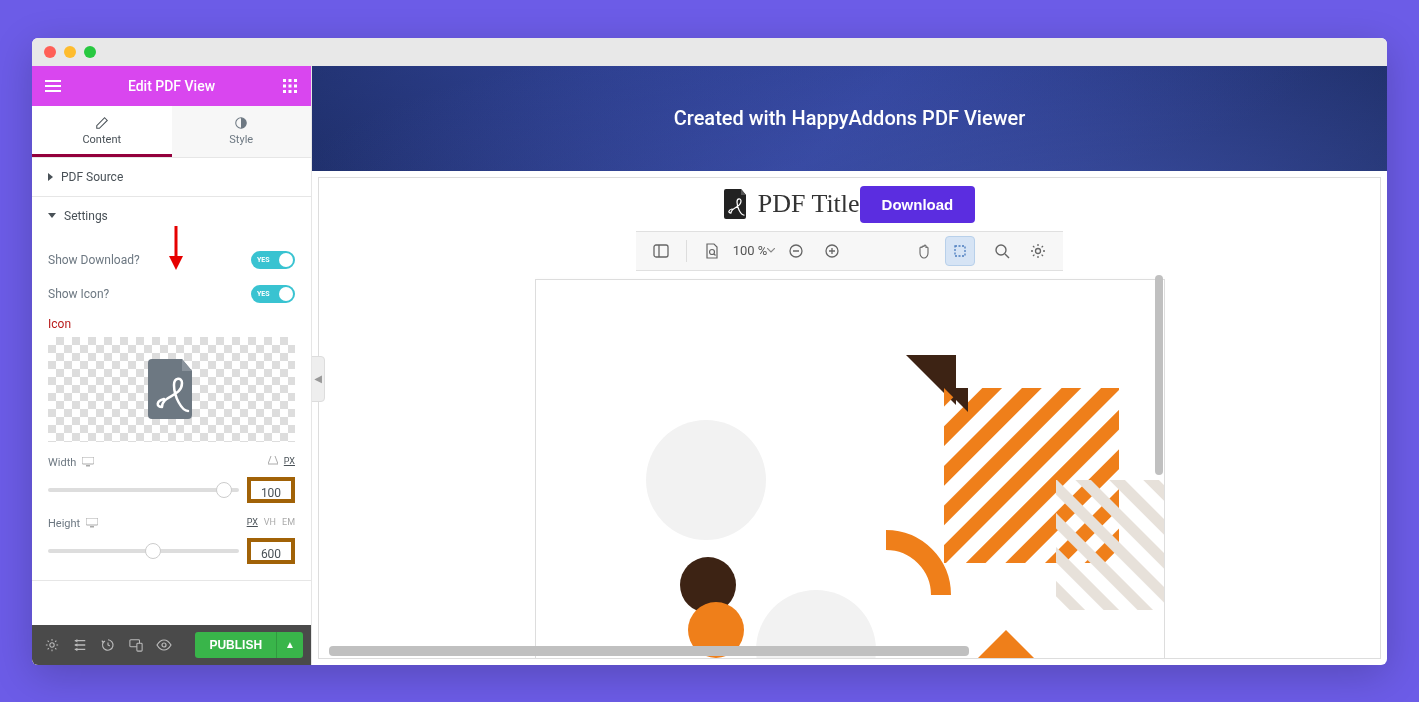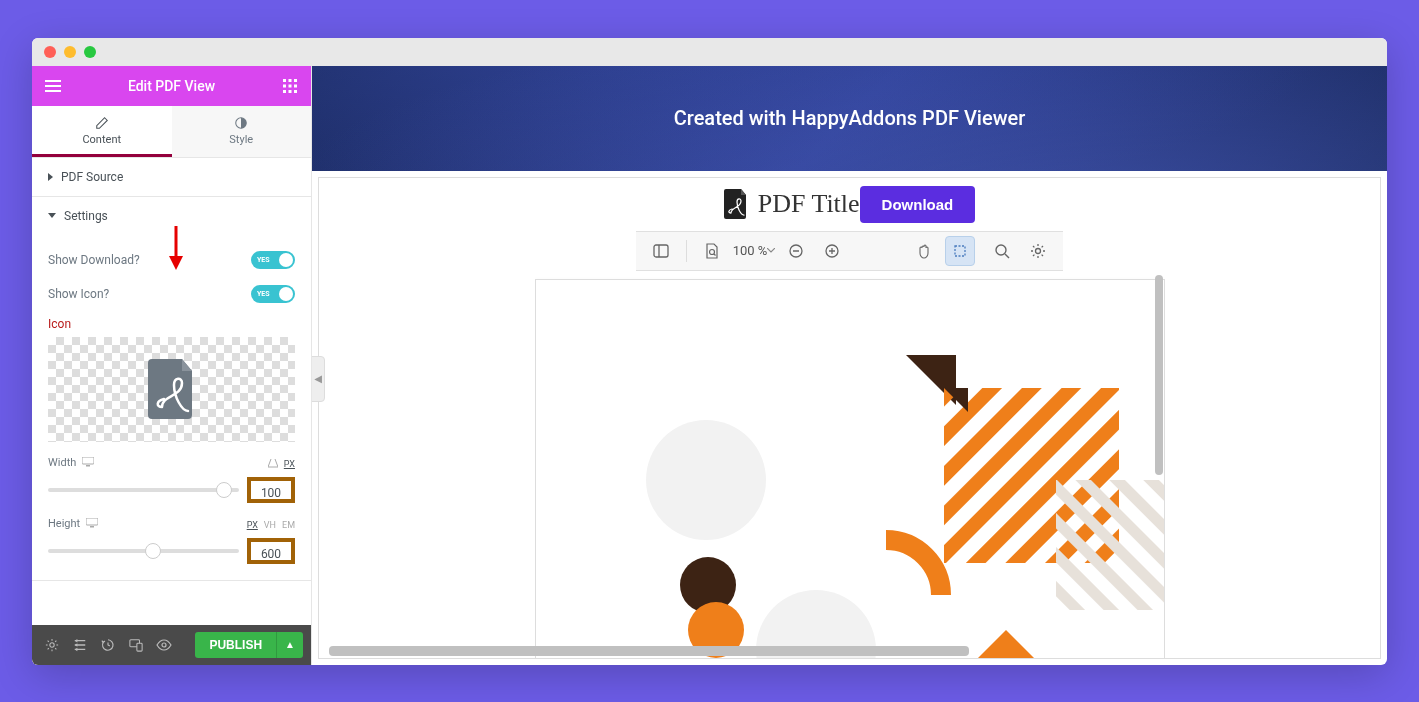--- a/index.html
+++ b/index.html
@@ -120,21 +120,21 @@
     linear-gradient(-45deg, #ddd 25%, transparent 25%),
     linear-gradient(45deg, transparent 75%, #ddd 75%),
     linear-gradient(-45deg, transparent 75%, #ddd 75%);
   background-size: 16px 16px;
   background-position: 0 0, 0 8px, 8px -8px, -8px 0;
   display: flex;
   align-items: center;
   justify-content: center;
 }
 .slider-row { margin-top: 14px; }
-.slider-header { display:flex; align-items:flex-end; justify-content:space-between; font-size:11px; color:#6d7882; margin-bottom:8px;}
+.slider-header { display:flex; align-items:flex-start; justify-content:space-between; font-size:11px; color:#6d7882; margin-bottom:8px;}
 .units { display:flex; gap:6px; font-size:9px; color:#aaa; }
 .units .active-unit { color:#495157; text-decoration:underline; }
 .slider-controls { display:flex; align-items:center; gap:8px;}
 .slider-track { flex:1; height:4px; background:#ddd; border-radius:4px; position:relative;}
 .slider-thumb { position:absolute; width:16px; height:16px; background:#fff; border:1px solid #ccc; border-radius:50%; top:-6px; }
 .slider-value { width:48px; height:26px; border:4px solid #a16207; font-size:12px; text-align:center; line-height:24px; color:#495157;}
 
 .sidebar-footer {
   margin-top:auto;
   height:40px;

